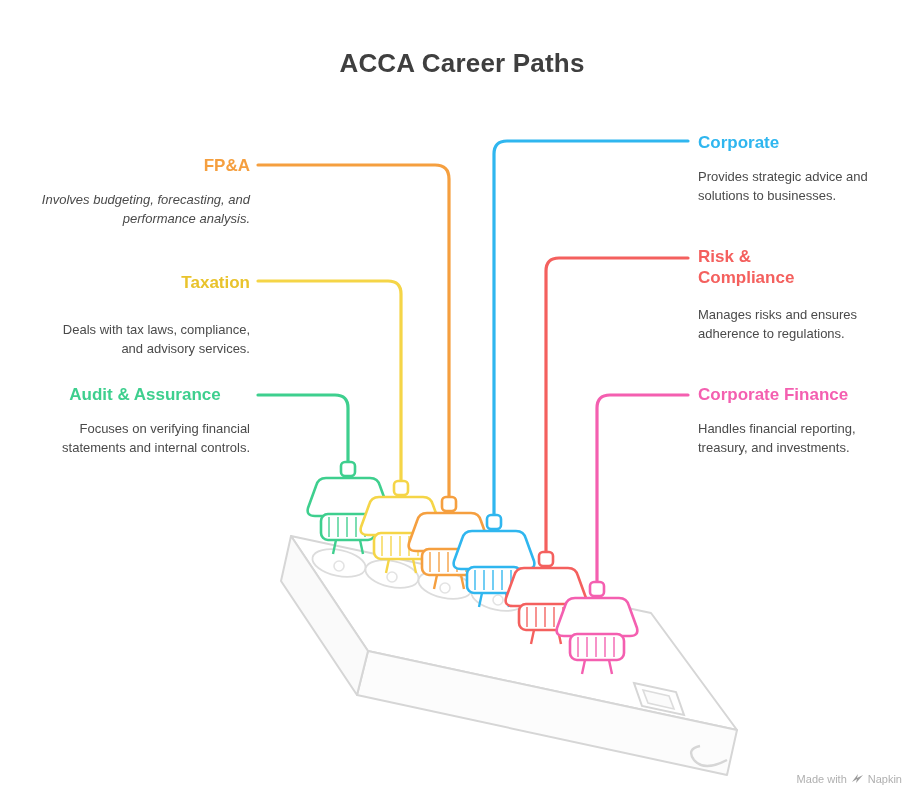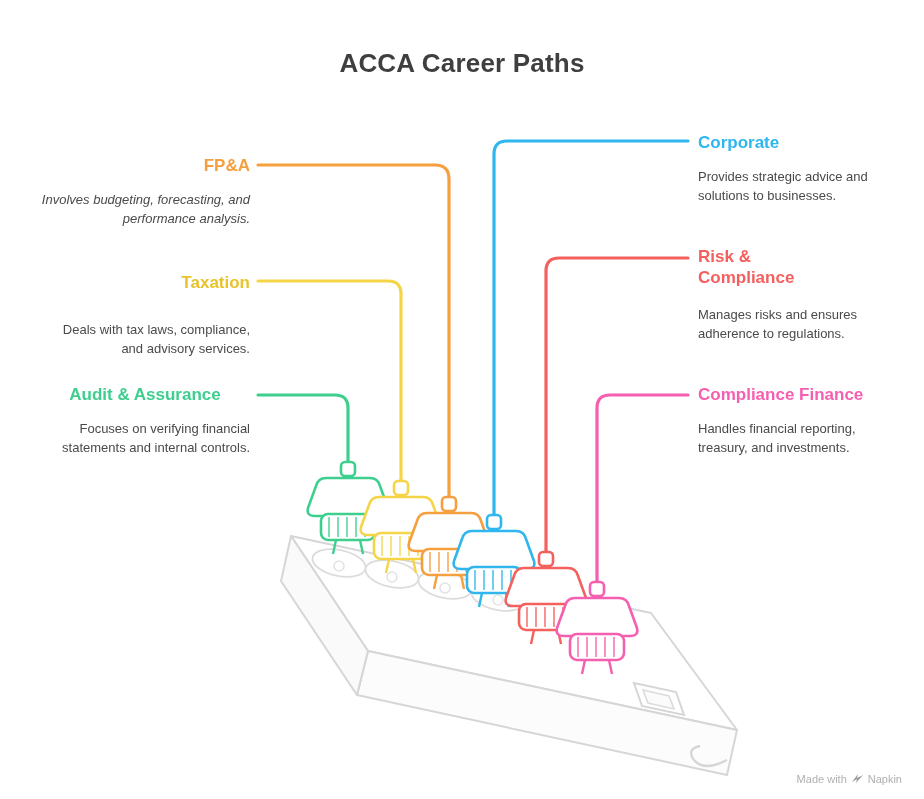--- a/index.html
+++ b/index.html
@@ -246,21 +246,21 @@
     <div class="label" style="left:698px; top:133px; width:200px; color:#2fb6ef;">Corporate</div>
     <div class="desc" style="left:698px; top:168px; width:175px;">Provides strategic advice and solutions to businesses.</div>
   </div>
 
   <div class="right">
     <div class="label" style="left:698px; top:247px; width:110px; color:#f4605e;">Risk &amp; Compliance</div>
     <div class="desc" style="left:698px; top:306px; width:175px;">Manages risks and ensures adherence to regulations.</div>
   </div>
 
   <div class="right">
-    <div class="label" style="left:698px; top:385px; width:220px; color:#f45fb0;">Compliance Finance</div>
+    <div class="label" style="left:698px; top:385px; width:220px; color:#f45fb0;">Corporate Finance</div>
     <div class="desc" style="left:698px; top:420px; width:175px;">Handles financial reporting, treasury, and investments.</div>
   </div>
 
   <div class="watermark">
     <span>Made with</span>
     <span class="wm-logo">
       <svg width="13" height="11" viewBox="0 0 13 11">
         <path d="M1 9 L7 1 L6 5 L12 2 L5 10 L6 6 Z" fill="#9a9a9a"></path>
       </svg>
     </span>

